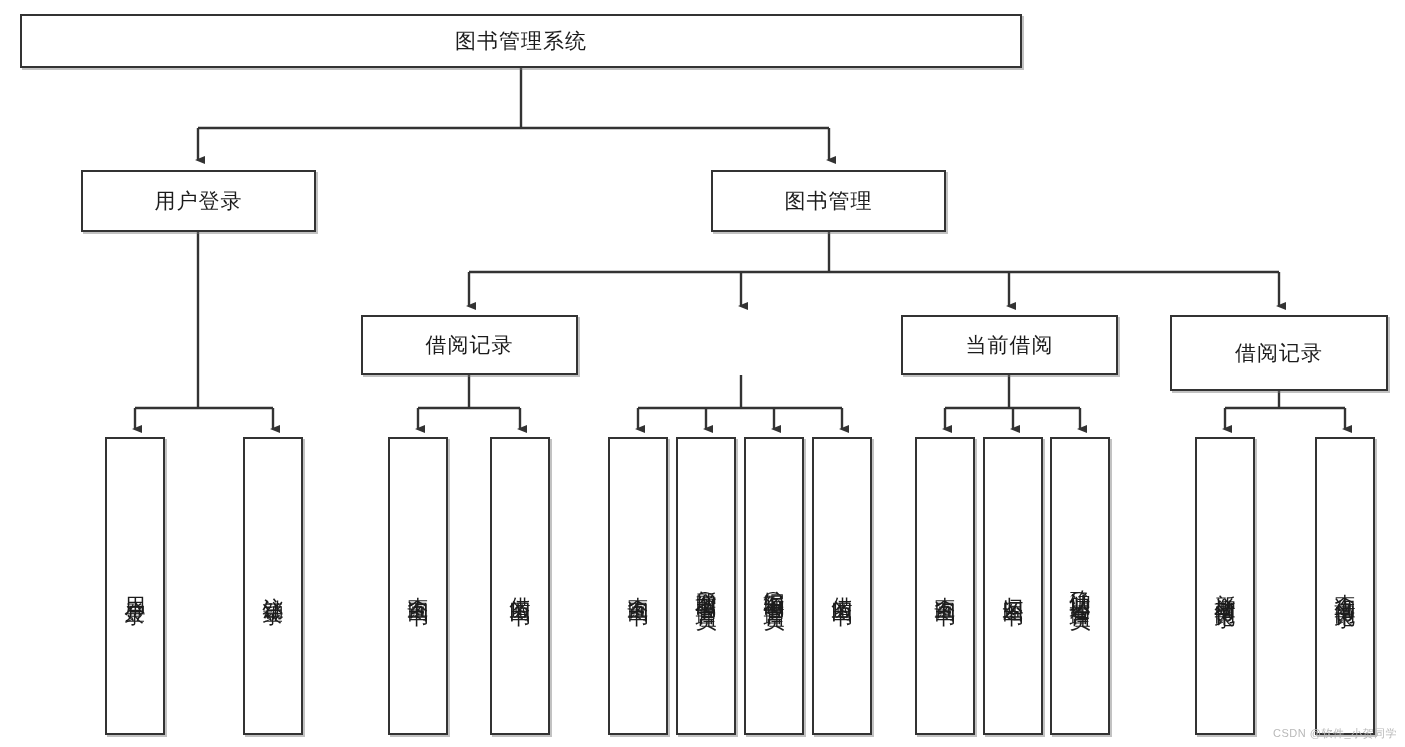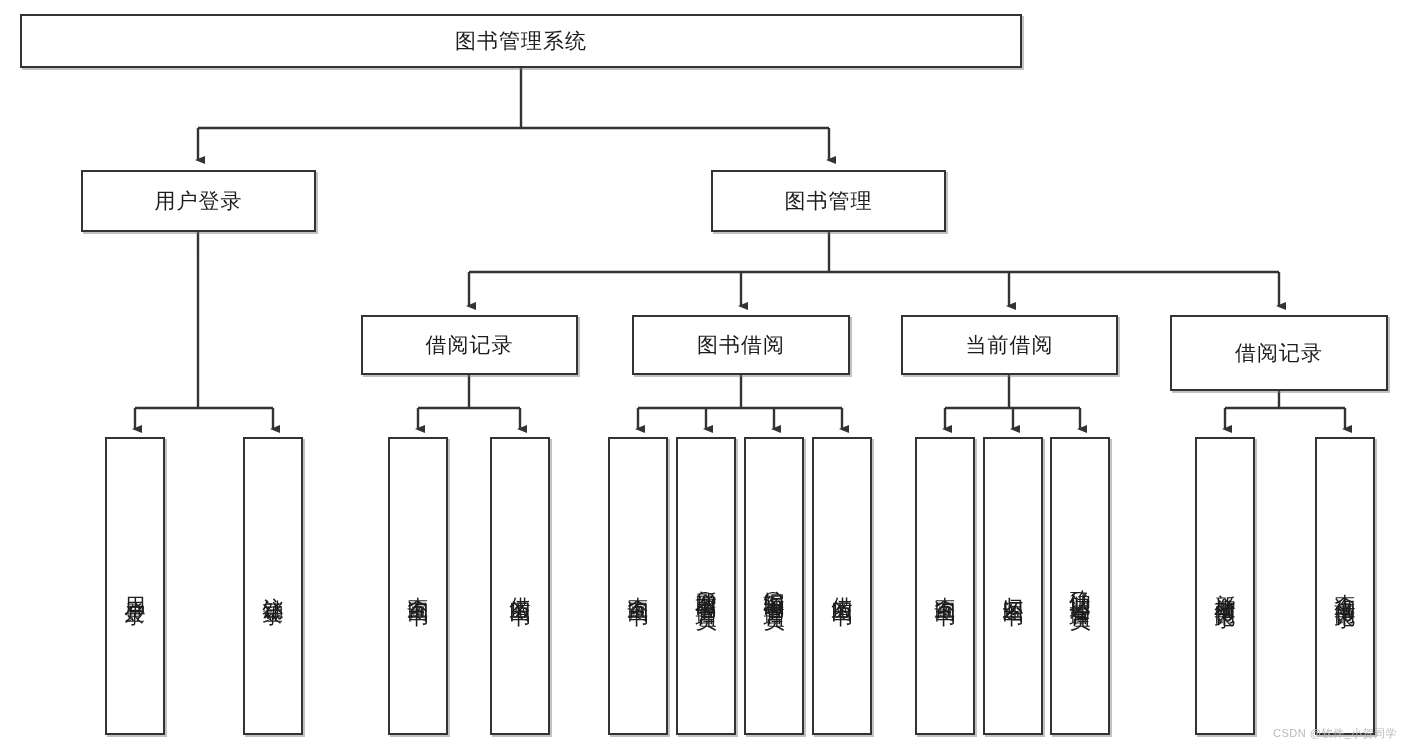--- a/index.html
+++ b/index.html
@@ -130,23 +130,20 @@
   <div class="node horizontal" style="left:81px; top:170px; width:235px; height:62px;">
     <span>用户登录</span>
   </div>
   <div class="node horizontal" style="left:711px; top:170px; width:235px; height:62px;">
     <span>图书管理</span>
   </div>
 
   <div class="node horizontal" style="left:361px; top:315px; width:217px; height:60px;">
     <span>借阅记录</span>
   </div>
-  <div class="node horizontal" style="left:632px; top:315px; width:218px; height:60px;">
-    <span>图书借阅</span>
-  </div>
   <div class="node horizontal" style="left:901px; top:315px; width:217px; height:60px;text-align:right;">
     <span>当前借阅</span>
   </div>
   <div class="node horizontal" style="left:1170px; top:315px; width:218px; height:76px;">
     <span>借阅记录</span>
   </div>
 
   <div class="node vertical" style="left:105px; top:437px; width:60px; height:298px;">
     <span class="vtext">用户登录</span>
   </div>

